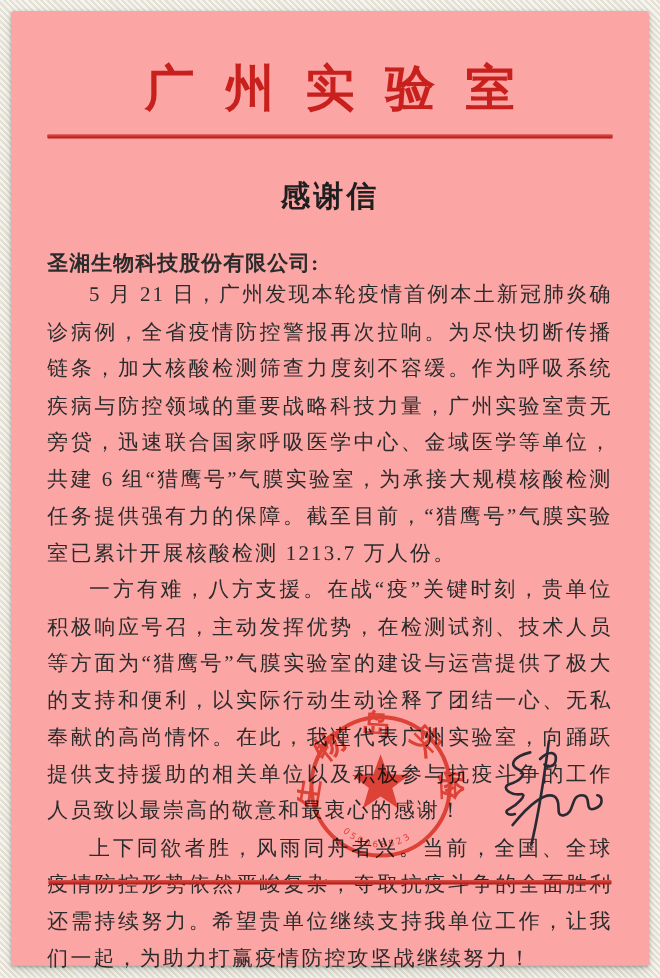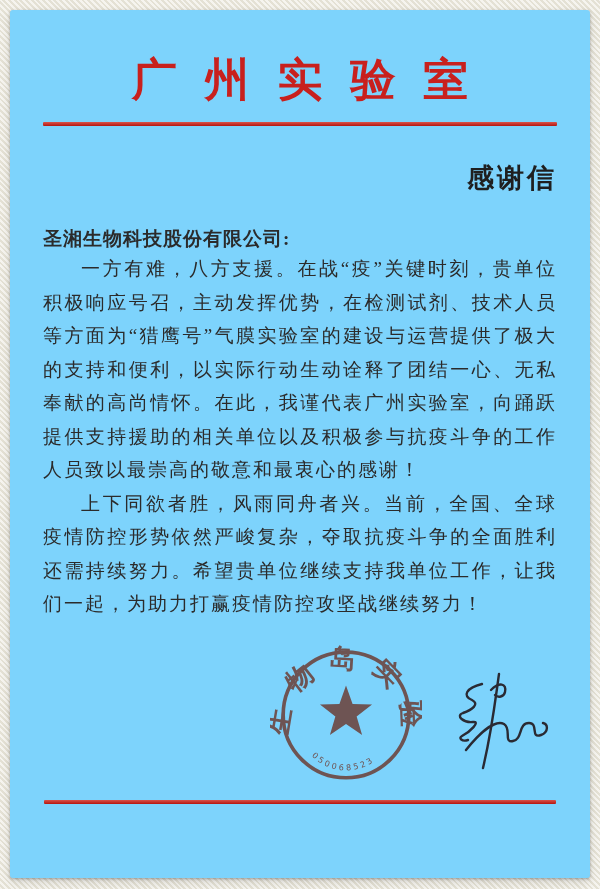--- a/index.html
+++ b/index.html
@@ -8,21 +8,21 @@
     background-color:#eae7db;
     background-image:repeating-linear-gradient(45deg, rgba(255,255,255,.55) 0 2px, rgba(120,115,95,.05) 2px 4px);
     font-family:"Liberation Serif","DejaVu Serif",serif;
     overflow:hidden;
   }
   .page{
     position:relative;
     width:514px;height:824px;
     margin:10px auto 0;
     padding:20px 33px 24px;
-    background:#7dd3fc;
+    background:#fca5a5;
     border-radius:3px;
     box-shadow:0 1px 3px rgba(0,0,0,.28), 0 4px 10px rgba(0,0,0,.12);
     color:#2b2b2b;
   }
   .org-name{
     margin-top:20px;
     text-align:center;
     font-size:45px;
     font-weight:bold;
     color:#c8201d;
@@ -31,21 +31,21 @@
     white-space:nowrap;
   }
   .head-rule{
     height:4px;
     margin-top:12px;
     background:linear-gradient(#d8534b,#b5150f);
     border-radius:1px;
   }
   .letter-title{
     margin:34px 0 0;
-    text-align:right;
+    text-align:center;
     font-size:27px;
     font-weight:bold;
     letter-spacing:3px;
     color:#1f1f1f;
   }
   .addressee{
     margin-top:30px;
     font-size:19px;
     font-weight:bold;
     letter-spacing:1px;
@@ -101,20 +101,21 @@
 <div class="page">
 
   <div class="org-name">广州实验室</div>
 
   <div class="head-rule"></div>
 
   <h1 class="letter-title">感谢信</h1>
 
   <div class="addressee">圣湘生物科技股份有限公司:</div>
 
+  <p class="para">5 月 21 日，广州发现本轮疫情首例本土新冠肺炎确诊病例，全省疫情防控警报再次拉响。为尽快切断传播链条，加大核酸检测筛查力度刻不容缓。作为呼吸系统疾病与防控领域的重要战略科技力量，广州实验室责无旁贷，迅速联合国家呼吸医学中心、金域医学等单位，共建 6 组“猎鹰号”气膜实验室，为承接大规模核酸检测任务提供强有力的保障。截至目前，“猎鹰号”气膜实验室已累计开展核酸检测 1213.7 万人份。</p>
   <p class="para">一方有难，八方支援。在战“疫”关键时刻，贵单位积极响应号召，主动发挥优势，在检测试剂、技术人员等方面为“猎鹰号”气膜实验室的建设与运营提供了极大的支持和便利，以实际行动生动诠释了团结一心、无私奉献的高尚情怀。在此，我谨代表广州实验室，向踊跃提供支持援助的相关单位以及积极参与抗疫斗争的工作人员致以最崇高的敬意和最衷心的感谢！</p>
   <p class="para">上下同欲者胜，风雨同舟者兴。当前，全国、全球疫情防控形势依然严峻复杂，夺取抗疫斗争的全面胜利还需持续努力。希望贵单位继续支持我单位工作，让我们一起，为助力打赢疫情防控攻坚战继续努力！</p>
 
   <svg class="stamp" viewBox="0 0 150 150">
     <defs>
       <path id="arc-top" d="M 23 102 A 56 56 0 1 1 127 102" fill="none"></path>
       <path id="arc-bottom" d="M 37 108 A 48 48 0 0 0 113 108" fill="none"></path>
     </defs>
     <circle cx="75" cy="72" r="62" fill="none" stroke="#d9432e" stroke-width="3.6"></circle>
     <polygon points="75,43 81.5,61.1 100.7,61.7 85.5,73.4 90.9,91.8 75,81 59.1,91.8 64.5,73.4 49.3,61.7 68.5,61.1" fill="#d9432e"></polygon>

